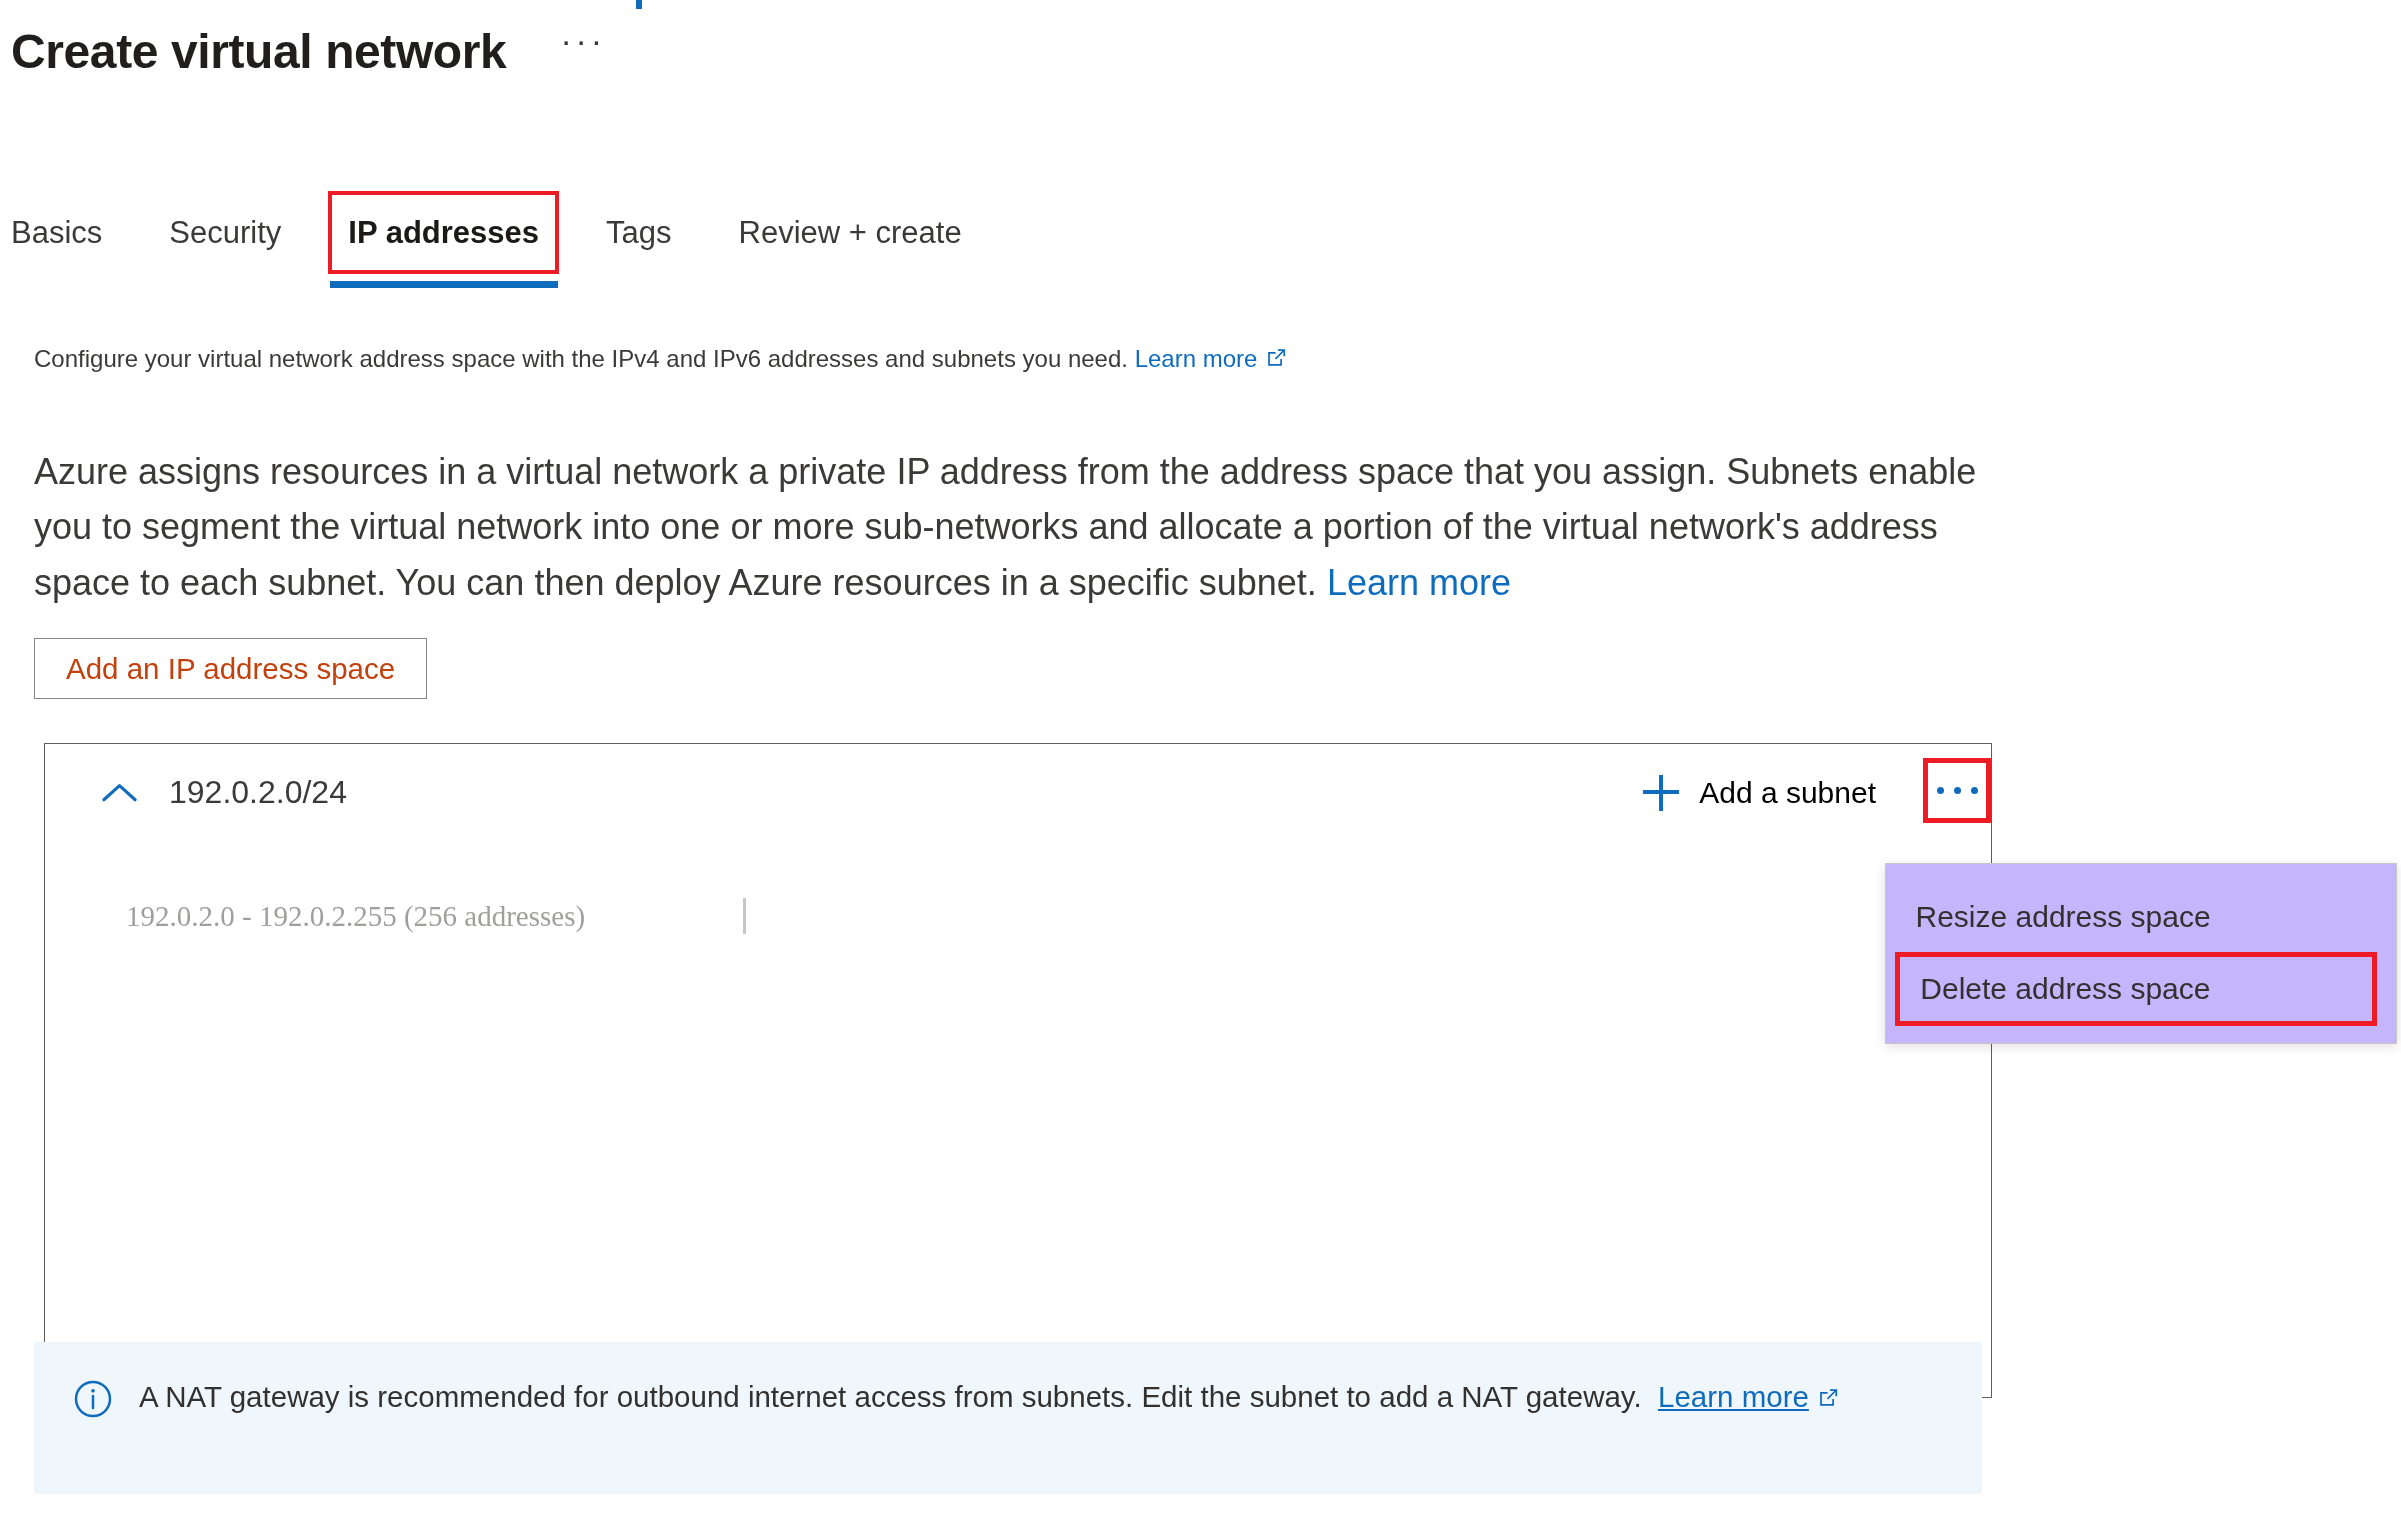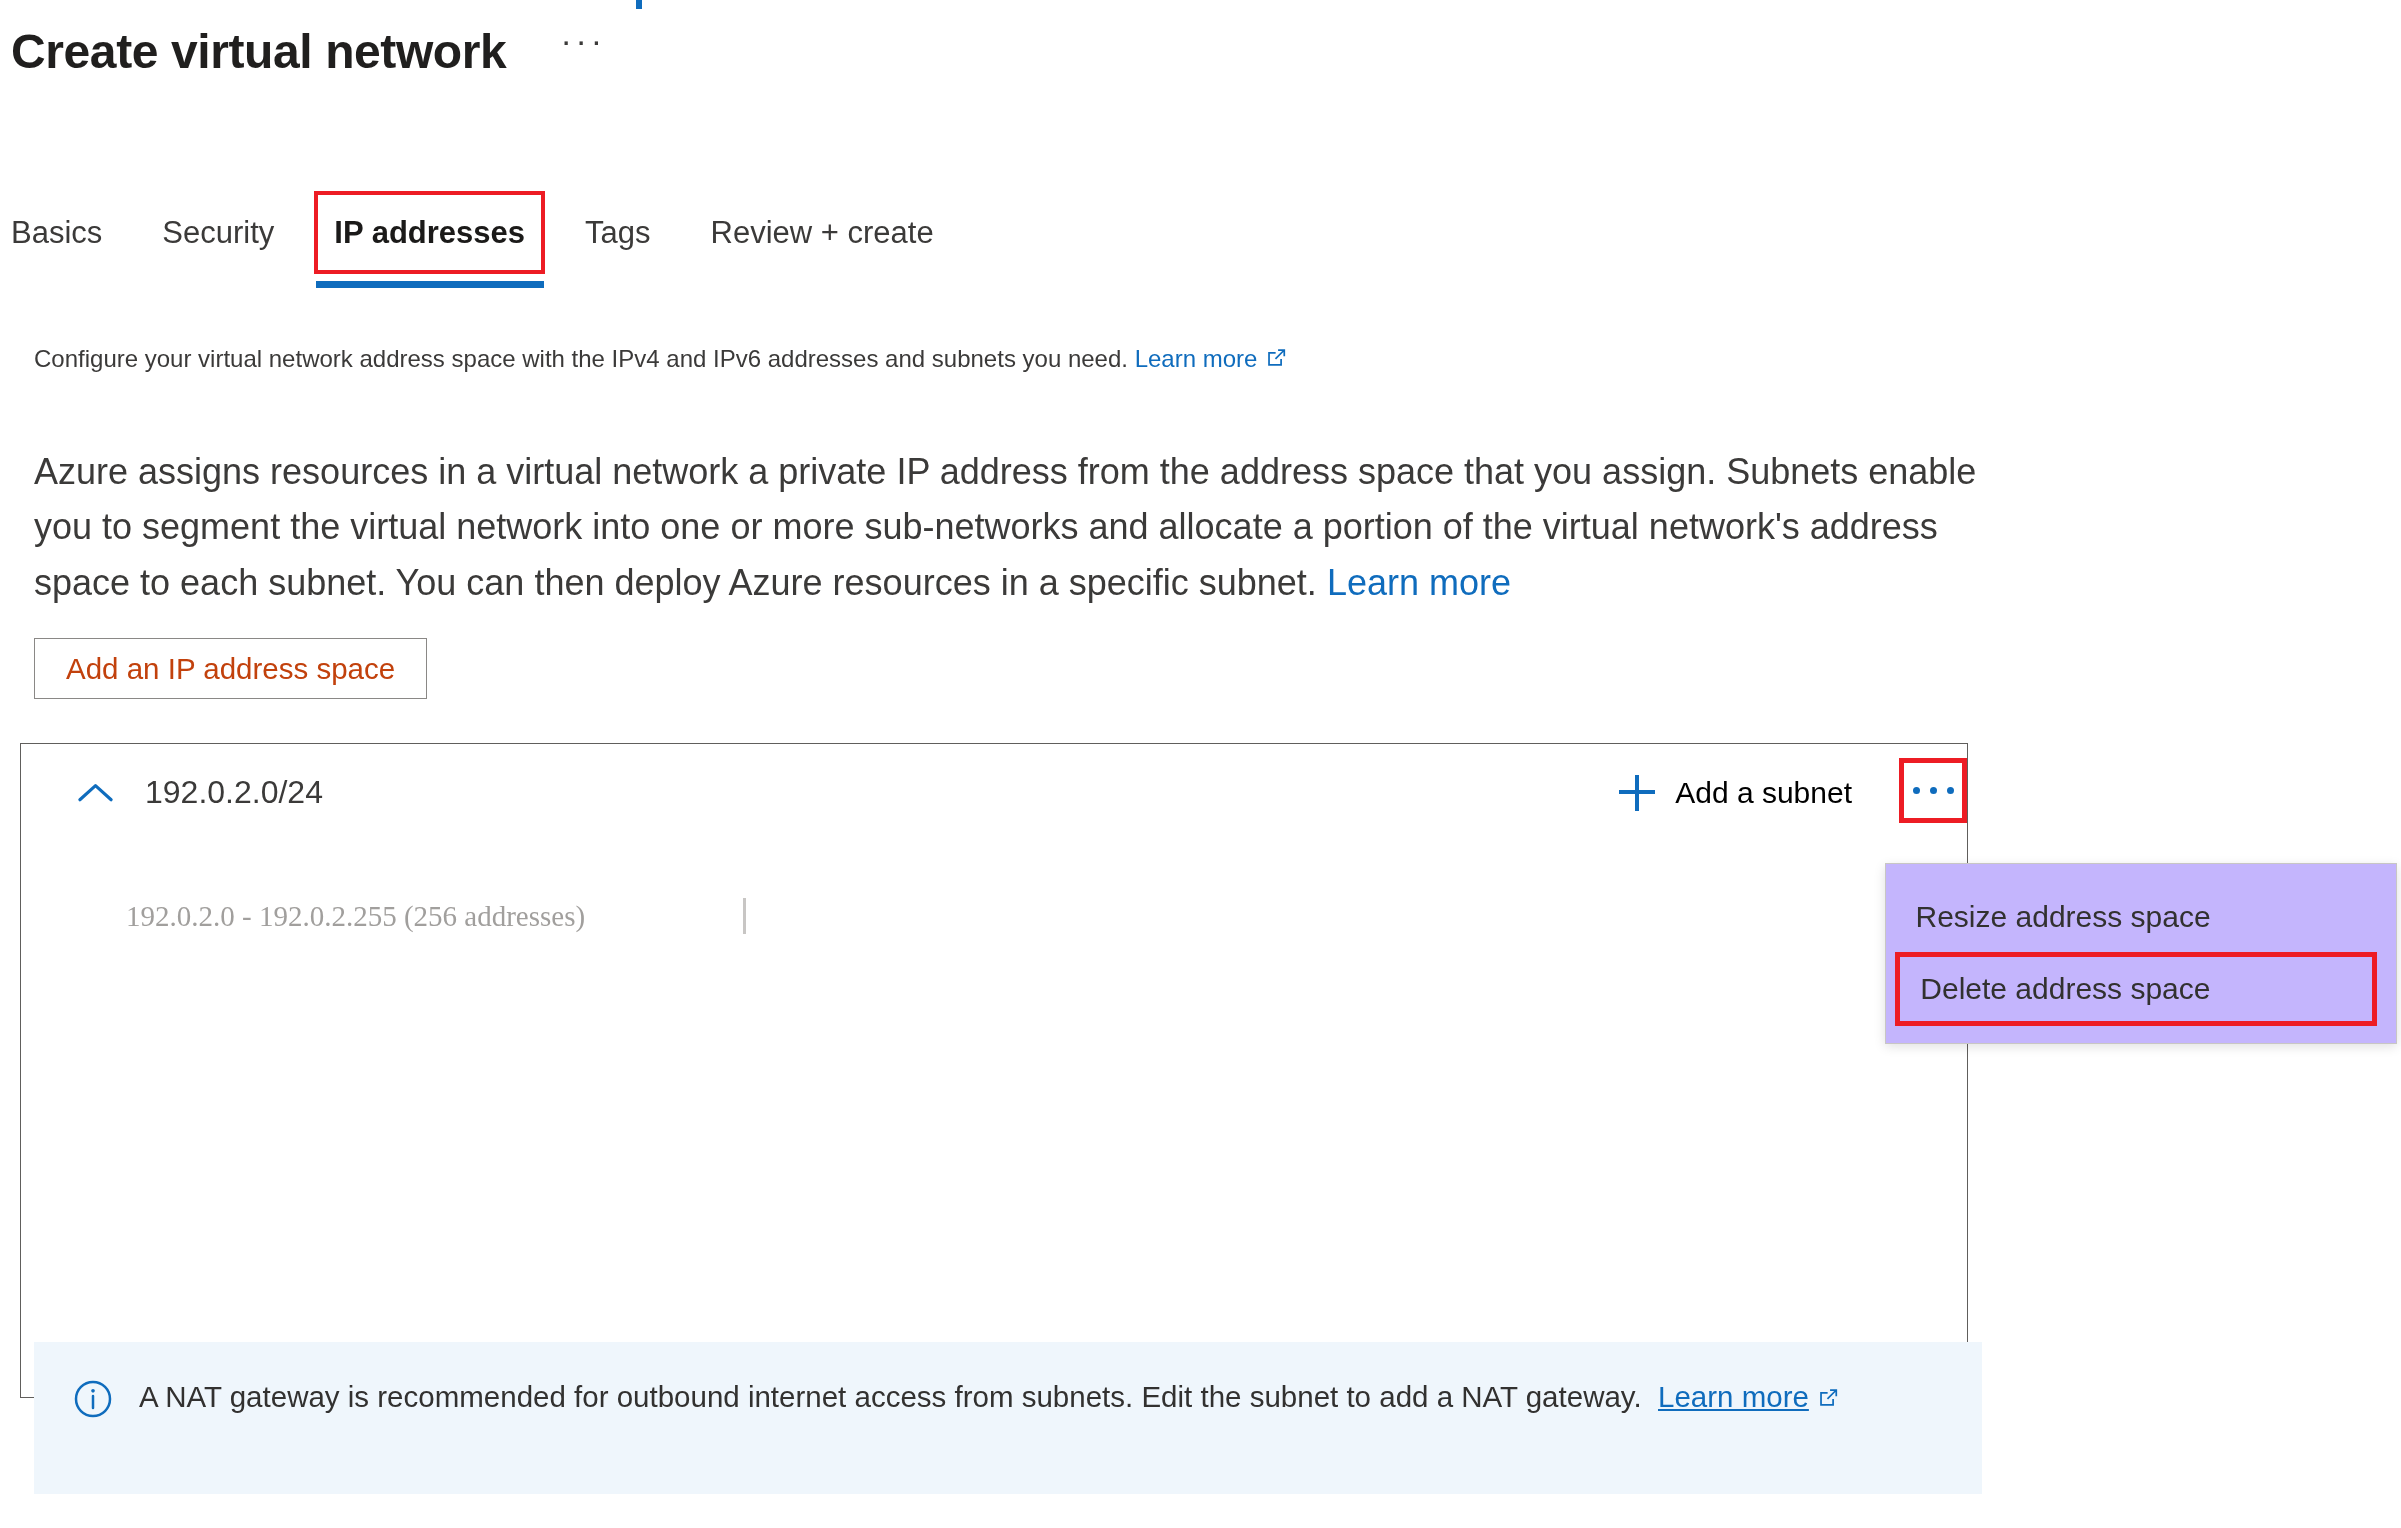--- a/index.html
+++ b/index.html
@@ -54,21 +54,21 @@
     top: -12.4px;
   }
 
   
   .tabs {
     position: absolute;
     left: 11px;
     top: 211px;
     display: flex;
     align-items: flex-start;
-    gap: 1px;
+    gap: 8px;
   }
   .tab {
     font-size: 31px;
     color: #3b3a39;
     padding: 0 29.5px;
     position: relative;
     white-space: nowrap;
     line-height: 43px;
   }
   .tab:first-child { padding-left: 0; }
@@ -142,21 +142,21 @@
     font-family: "Liberation Sans", sans-serif;
     cursor: pointer;
     display: flex;
     align-items: center;
     white-space: nowrap;
   }
 
   
   .addr-card {
     position: absolute;
-    left: 20px;
+    left: 44px;
     top: 743px;
     width: 1948px;
     height: 655px;
     background: #ffffff;
     border: 1.6px solid #605e5c;
   }
 
   .card-header {
     position: absolute;
     left: 0;

